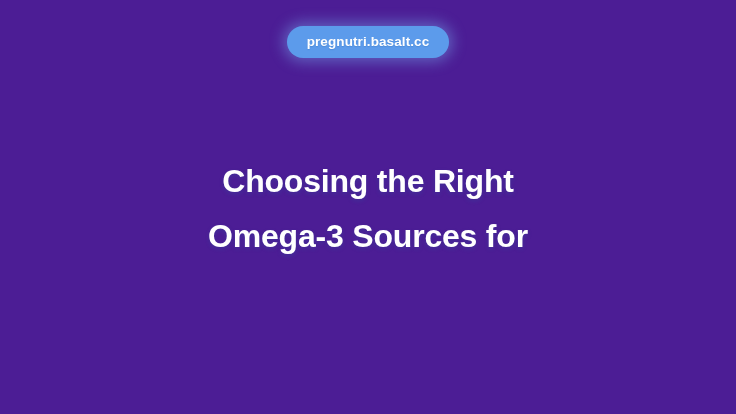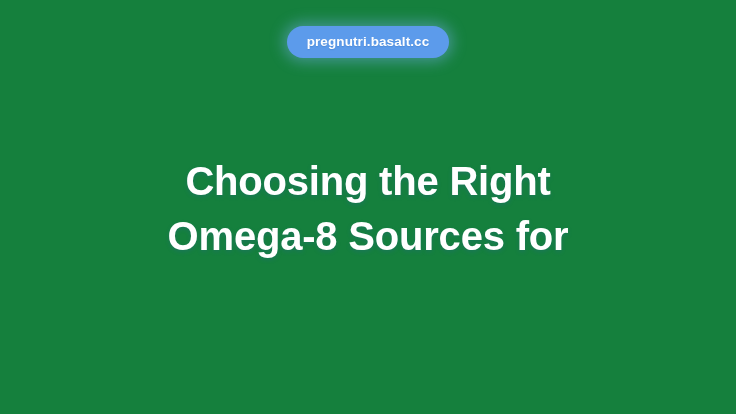--- a/index.html
+++ b/index.html
@@ -13,21 +13,21 @@
     height: 414px;
     overflow: hidden;
     font-family: "Liberation Sans", "DejaVu Sans", sans-serif;
     background: #4a8ce2;
   }
 
   .card {
     position: relative;
     width: 736px;
     height: 414px;
-    background: #15803d;
+    background: #4c1d95;
     box-sizing: border-box;
     display: flex;
     flex-direction: column;
     align-items: center;
     overflow: hidden;
   }
 
   
   .badge-row {
     position: absolute;
@@ -73,21 +73,21 @@
     justify-content: center;
     padding: 34px 40px 30px 40px;
     box-sizing: border-box;
   }
 
   .headline {
     margin: 0;
     padding: 0;
     text-align: center;
     color: #ffffff;
-    font-size: 40px;
+    font-size: 32px;
     font-weight: bold;
     line-height: 55px;
     letter-spacing: -0.2px;
     text-shadow: 0 2px 4px rgba(38, 92, 160, 0.28);
   }
 
   .headline-line {
     display: block;
     white-space: nowrap;
   }
@@ -99,17 +99,17 @@
 
   <div class="badge-row">
     <div class="domain-pill">
       <span class="domain-pill-text">pregnutri.basalt.cc</span>
     </div>
   </div>
 
   <div class="headline-wrap">
     <h1 class="headline">
       <span class="headline-line">Choosing the Right</span>
-      <span class="headline-line">Omega-8 Sources for</span>
+      <span class="headline-line">Omega-3 Sources for</span>
     </h1>
   </div>
 
 </div>
 
 </body></html>

